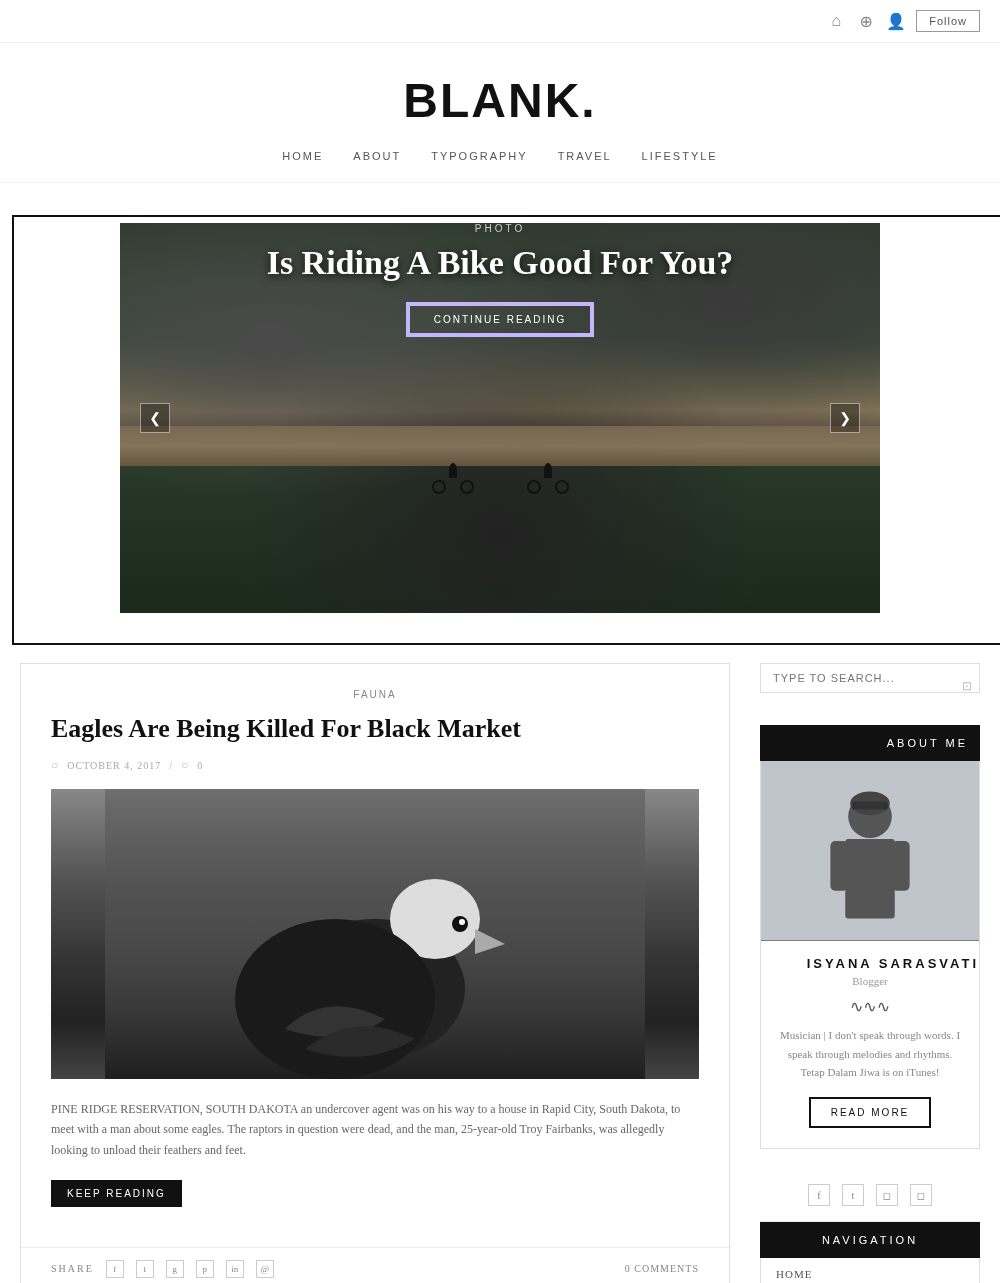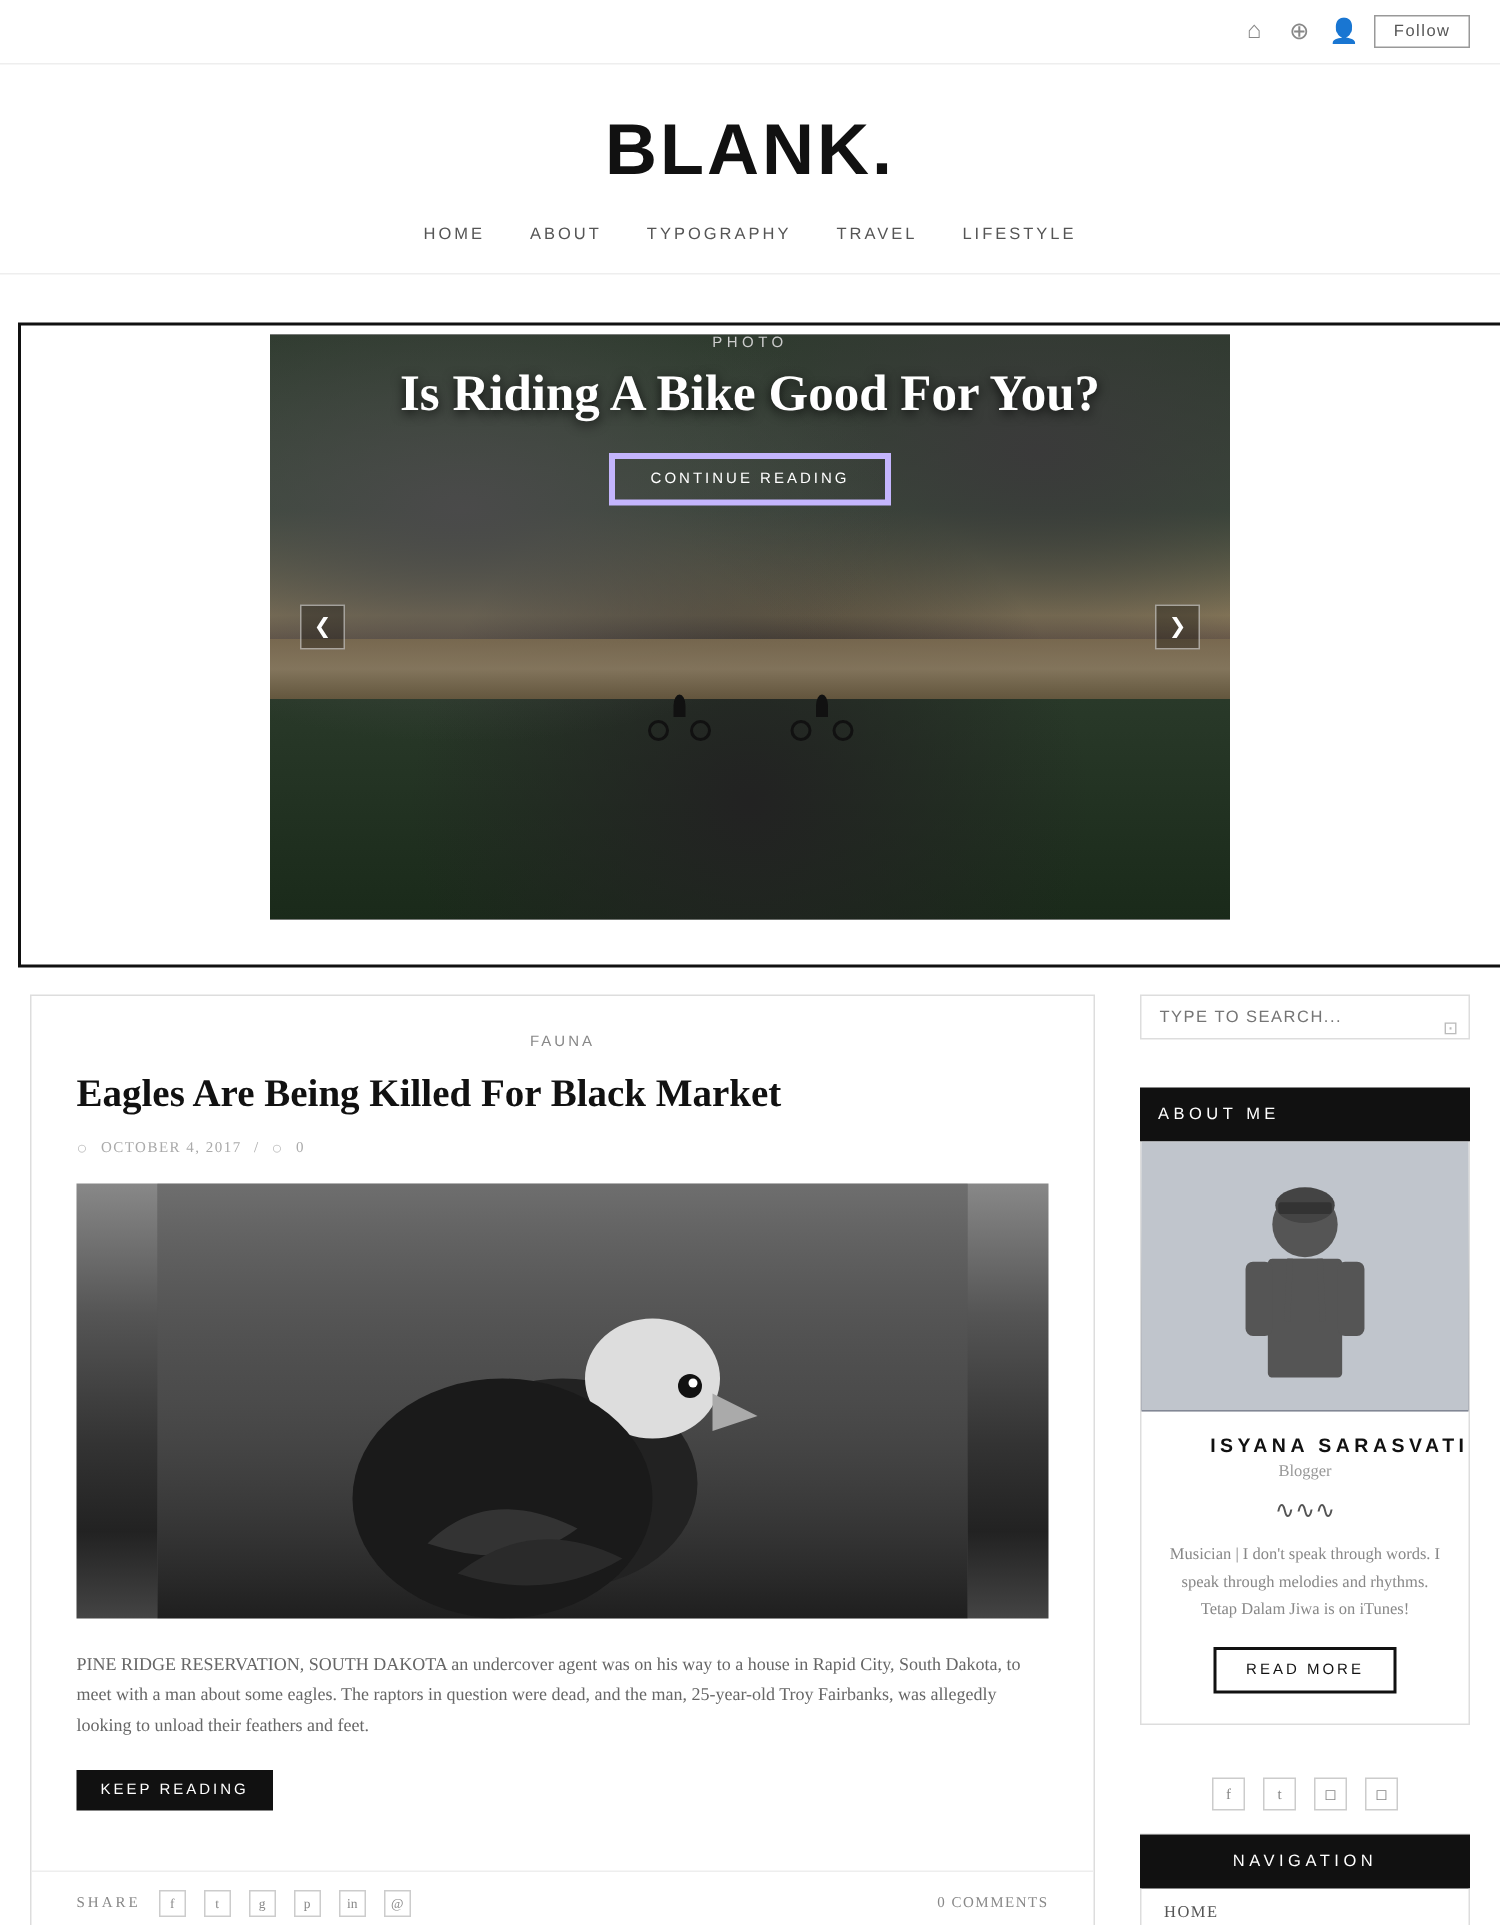--- a/index.html
+++ b/index.html
@@ -56,21 +56,21 @@
       letter-spacing: 2px;
       color: #555;
       text-decoration: none;
       cursor: pointer;
     }
 
     
     .hero-section {
       position: relative;
       margin: 20px auto;
-      width: 640px;
+      width: 760px;
       height: 390px;
       background: #2a2a2a;
       overflow: hidden;
     }
     .hero-border {
       position: absolute;
       top: 12px; left: 12px; right: -12px; bottom: -12px;
       border: 2px solid #111;
       z-index: 0;
     }
@@ -309,21 +309,21 @@
       position: absolute;
       right: 8px; top: 50%;
       transform: translateY(-50%);
       color: #bbb; font-size: 12px;
       cursor: pointer;
     }
 
     .sidebar-section-title {
       background: #111;
       color: #fff;
-      text-align: left;
+      text-align: right;
       padding: 12px;
       font-family: Arial, sans-serif;
       font-size: 11px;
       letter-spacing: 3px;
       margin-bottom: 0;
     }
 
     
     .about-widget {
       border: 1px solid #ddd;

